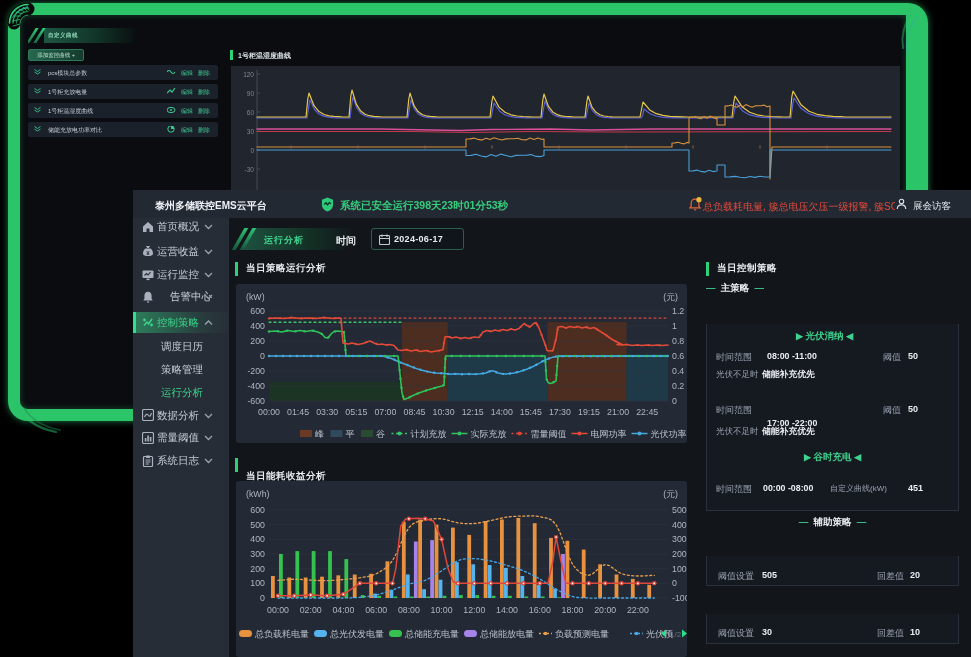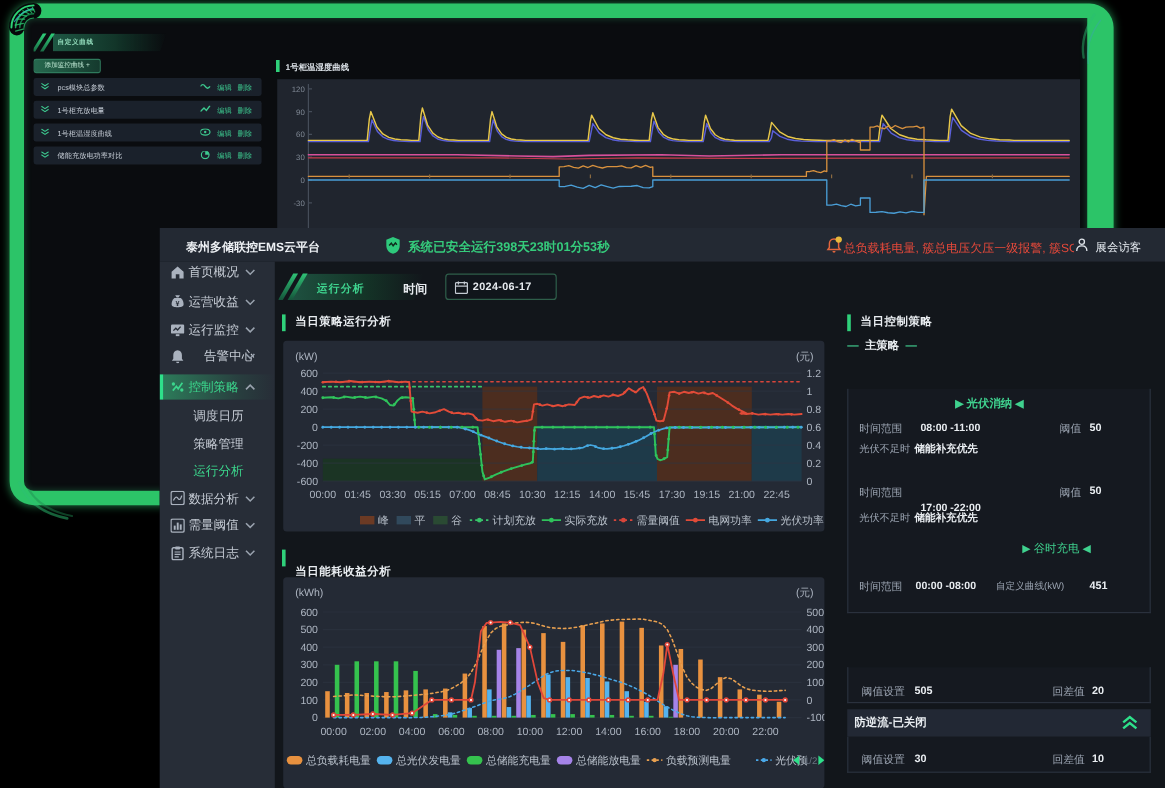--- a/index.html
+++ b/index.html
@@ -628,45 +628,40 @@
       <text x="319" y="156" font-size="9" fill="#b9c1cb">负载预测电量</text>
       <line x1="394" y1="152.5" x2="407" y2="152.5" stroke="#4aa8e8" stroke-width="1.4" stroke-dasharray="2 2"></line>
       <circle cx="400.5" cy="152.5" r="1.8" fill="#4aa8e8"></circle>
       <text x="410" y="156" font-size="9" fill="#b9c1cb">光伏预</text>
       <path d="M430,148.5 l-5,4 l5,4 Z" fill="#2ee08a"></path>
       <text x="434" y="156" font-size="8" fill="#6a7482">1/2</text>
       <path d="M446,148.5 l5,4 l-5,4 Z" fill="#2ee08a"></path>
     </svg>
 <div class="abs" style="left:573px;top:91.5px;width:253px;text-align:left;font-size:9.5px;font-weight:bold;color:#e9edf1">
 <span style="color:#3fc98c">—</span>&nbsp; 主策略 &nbsp;<span style="color:#3fc98c">—</span></div>
+<div class="abs" style="left:573px;top:326px;width:253px;text-align:center;font-size:9.5px;font-weight:bold;color:#e9edf1">
+<span style="color:#3fc98c">—</span>&nbsp; 辅助策略 &nbsp;<span style="color:#3fc98c">—</span></div>
 <div class="abs" style="left:573px;top:134px;width:253px;height:187px;background:#151920;border:1px solid #2a313d;border-top:none"></div>
 <div class="abs" style="left:573px;top:365.5px;width:253px;height:30.0px;background:#151920;border:1px solid #2a313d;border-top:none"></div>
-<div class="abs" style="left:573px;top:401px;width:253px;height:23px;background:#222834">
-<div class="abs" style="left:6px;top:5.0px;font-size:9.5px;font-weight:bold;color:#e9edf1">防逆流-已关闭</div>
-      <svg class="abs" style="right:10px;top:4px" width="15" height="14" viewBox="0 0 15 14">
-<path d="M2,7 L7.5,2.5 L13,7" stroke="#2ee08a" stroke-width="2" fill="none"></path>
-<path d="M2,12 L7.5,7.5 L13,12" stroke="#2ee08a" stroke-width="2" fill="none"></path>
-      </svg>
-    </div>
 <div class="abs" style="left:573px;top:424px;width:253px;height:29.5px;background:#151920;border:1px solid #2a313d;border-top:none"></div>
 <div class="abs" style="left:573px;top:140.0px;width:237px;text-align:center;font-size:9.5px;font-weight:bold;color:#3fd18e">
 <span style="font-size:9px">▶</span> 光伏消纳 <span style="font-size:9px">◀</span></div>
 <div class="abs" style="left:583px;top:160.5px;font-size:9px;color:#9aa3b0;white-space:nowrap">时间范围</div>
 <div class="abs" style="left:634px;top:160.5px;font-size:8.8px;color:#e9edf1;font-weight:bold;white-space:nowrap">08:00 -11:00</div>
 <div class="abs" style="left:750px;top:160.5px;font-size:9px;color:#9aa3b0;white-space:nowrap">阈值</div>
 <div class="abs" style="left:775px;top:160.5px;font-size:9px;color:#e9edf1;font-weight:bold;white-space:nowrap">50</div>
 <div class="abs" style="left:583px;top:178.5px;font-size:8.5px;color:#9aa3b0;white-space:nowrap">光伏不足时</div>
 <div class="abs" style="left:629px;top:178.5px;font-size:8.8px;color:#e9edf1;font-weight:bold;white-space:nowrap">储能补充优先</div>
 <div class="abs" style="left:583px;top:214.0px;font-size:9px;color:#9aa3b0;white-space:nowrap">时间范围</div>
 <div class="abs" style="left:634px;top:228px;font-size:8.8px;color:#e9edf1;font-weight:bold;white-space:nowrap">17:00 -22:00</div>
 <div class="abs" style="left:750px;top:214.0px;font-size:9px;color:#9aa3b0;white-space:nowrap">阈值</div>
 <div class="abs" style="left:775px;top:214.0px;font-size:9px;color:#e9edf1;font-weight:bold;white-space:nowrap">50</div>
 <div class="abs" style="left:583px;top:236.0px;font-size:8.5px;color:#9aa3b0;white-space:nowrap">光伏不足时</div>
 <div class="abs" style="left:629px;top:236.0px;font-size:8.8px;color:#e9edf1;font-weight:bold;white-space:nowrap">储能补充优先</div>
-<div class="abs" style="left:573px;top:261.0px;width:203px;text-align:right;font-size:9.5px;font-weight:normal;color:#3fd18e">
+<div class="abs" style="left:573px;top:261.0px;width:253px;text-align:center;font-size:9.5px;font-weight:bold;color:#3fd18e">
 <span style="font-size:9px">▶</span> 谷时充电 <span style="font-size:9px">◀</span></div>
 <div class="abs" style="left:583px;top:293.0px;font-size:9px;color:#9aa3b0;white-space:nowrap">时间范围</div>
 <div class="abs" style="left:630px;top:293.0px;font-size:8.8px;color:#e9edf1;font-weight:bold;white-space:nowrap">00:00 -08:00</div>
 <div class="abs" style="left:697px;top:293.0px;font-size:8px;color:#9aa3b0;white-space:nowrap">自定义曲线(kW)</div>
 <div class="abs" style="left:775px;top:293.0px;font-size:9px;color:#e9edf1;font-weight:bold;white-space:nowrap">451</div>
 <div class="abs" style="left:585px;top:379.5px;font-size:9px;color:#9aa3b0;white-space:nowrap">阈值设置</div>
 <div class="abs" style="left:629px;top:379.5px;font-size:9px;color:#e9edf1;font-weight:bold;white-space:nowrap">505</div>
 <div class="abs" style="left:744px;top:379.5px;font-size:9px;color:#9aa3b0;white-space:nowrap">回差值</div>
 <div class="abs" style="left:777px;top:379.5px;font-size:9px;color:#e9edf1;font-weight:bold;white-space:nowrap">20</div>
 <div class="abs" style="left:585px;top:436.5px;font-size:9px;color:#9aa3b0;white-space:nowrap">阈值设置</div>

